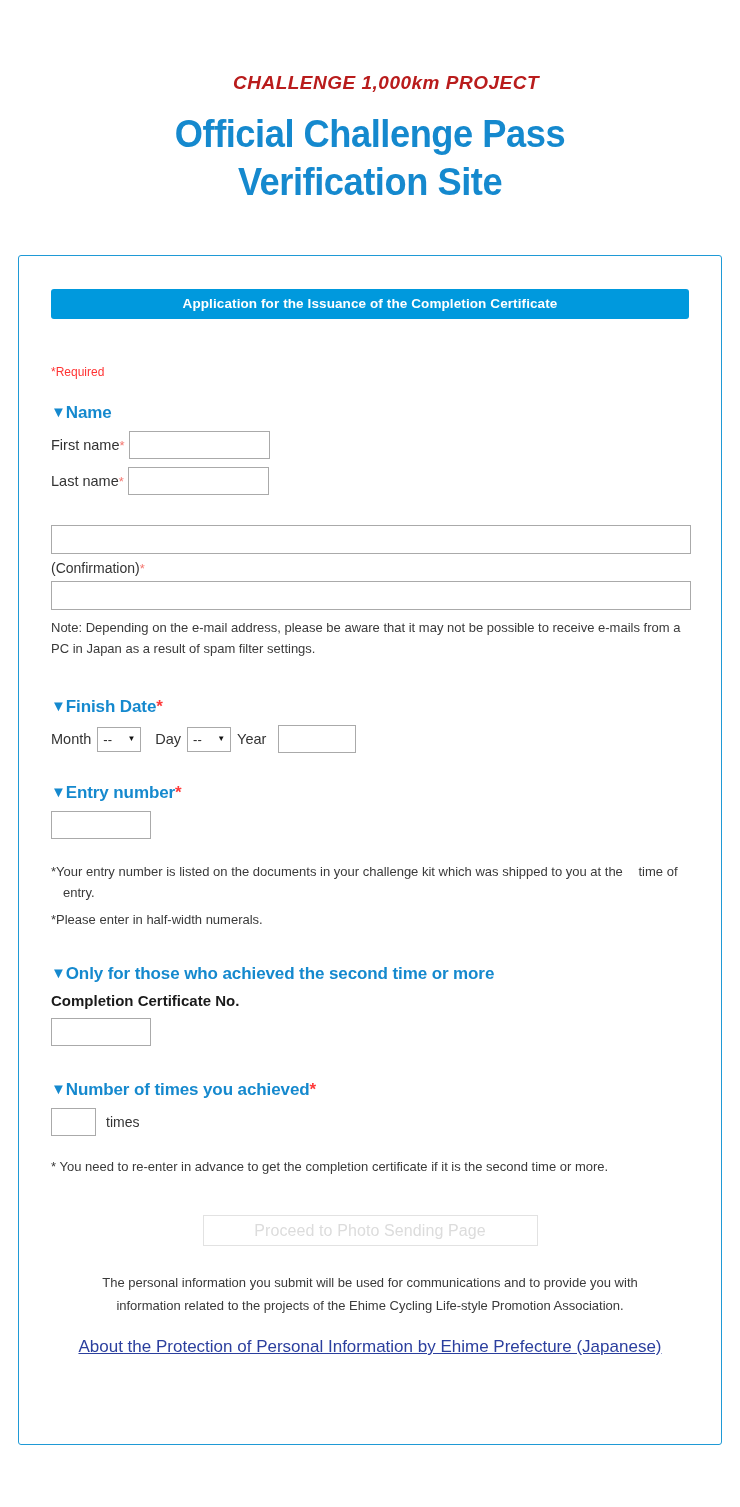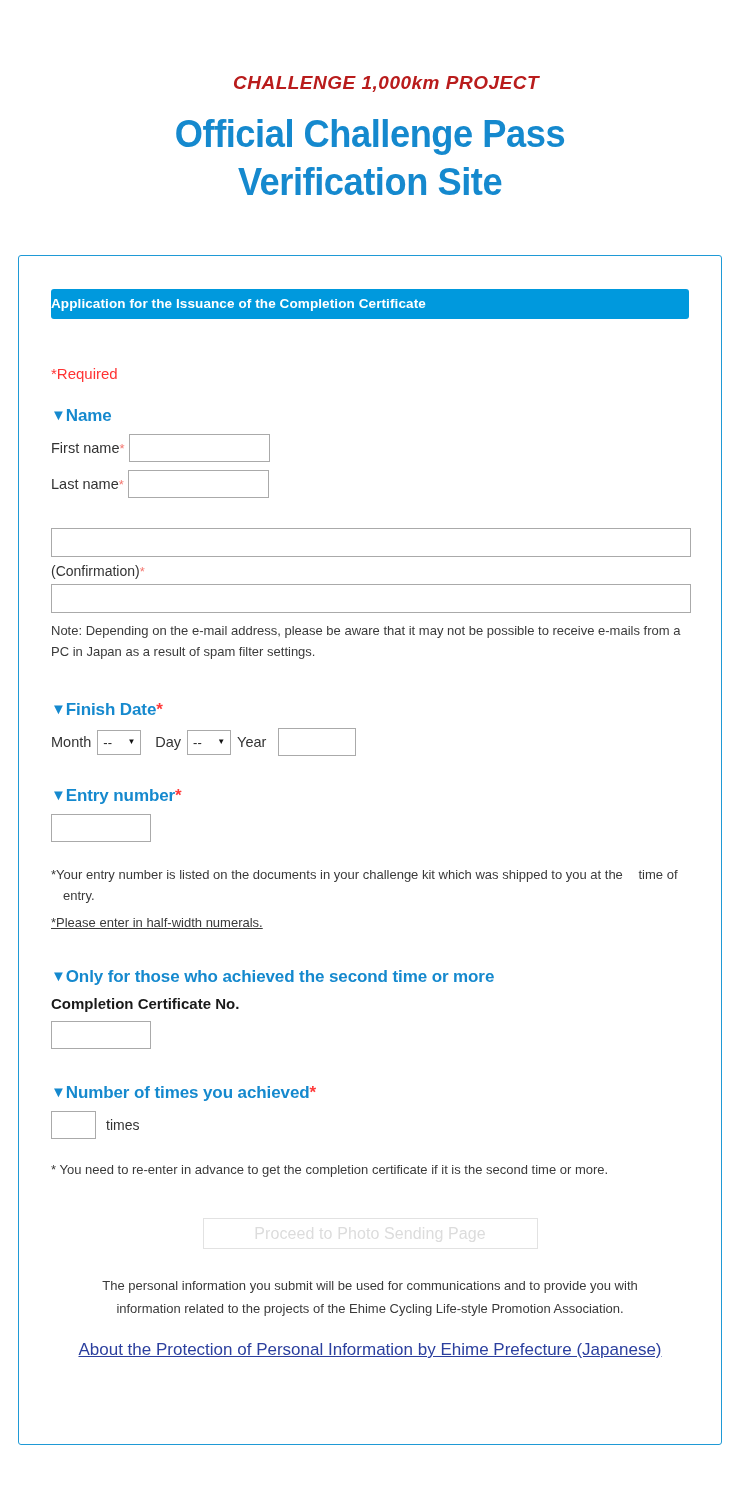--- a/index.html
+++ b/index.html
@@ -54,34 +54,35 @@
     border-radius: 3px;
     background: #ffffff;
   }
 
   .banner {
     margin: 33px 32px 0 32px;
     background: #0099dd;
     border-radius: 3px;
     height: 30px;
     line-height: 30px;
+    text-align: center;
     color: #ffffff;
     font-size: 13.5px;
     font-weight: bold;
     letter-spacing: 0.1px;
   }
 
   .form-body {
     padding: 0 32px;
     margin-top: 46px;
   }
 
   .required-note {
     color: #ff3333;
-    font-size: 15px;
+    font-size: 12px;
     margin: 0 0 0 0;
   }
 
   
   .section {
     margin-top: 24px;
   }
   h2.sec-title {
     font-size: 17px;
     font-weight: bold;
@@ -311,21 +312,21 @@
       <h2 class="sec-title">
         <span class="caret">▼</span><span>Entry number</span><span class="ast">*</span>
       </h2>
 
       <input class="inp inp-small" type="text" value="" style="">
 
       <p class="note-indent" style="margin-top:22px;">
         <span>*Your entry number is listed on the documents in your challenge kit which was shipped to you at the</span>
         <span class="cont">time of entry.</span>
       </p>
-      <p class="note-indent" style="margin-top:6px;text-decoration:underline;">*Please enter in half-width numerals.</p>
+      <p class="note-indent" style="margin-top:6px;">*Please enter in half-width numerals.</p>
     </div>
 
     <div class="section" style="margin-top:34px;">
       <h2 class="sec-title">
         <span class="caret">▼</span><span>Only for those who achieved the second time or more</span>
       </h2>
 
       <div class="cert-label">Completion Certificate No.</div>
       <input class="inp inp-small" type="text" value="" style="">
     </div>

